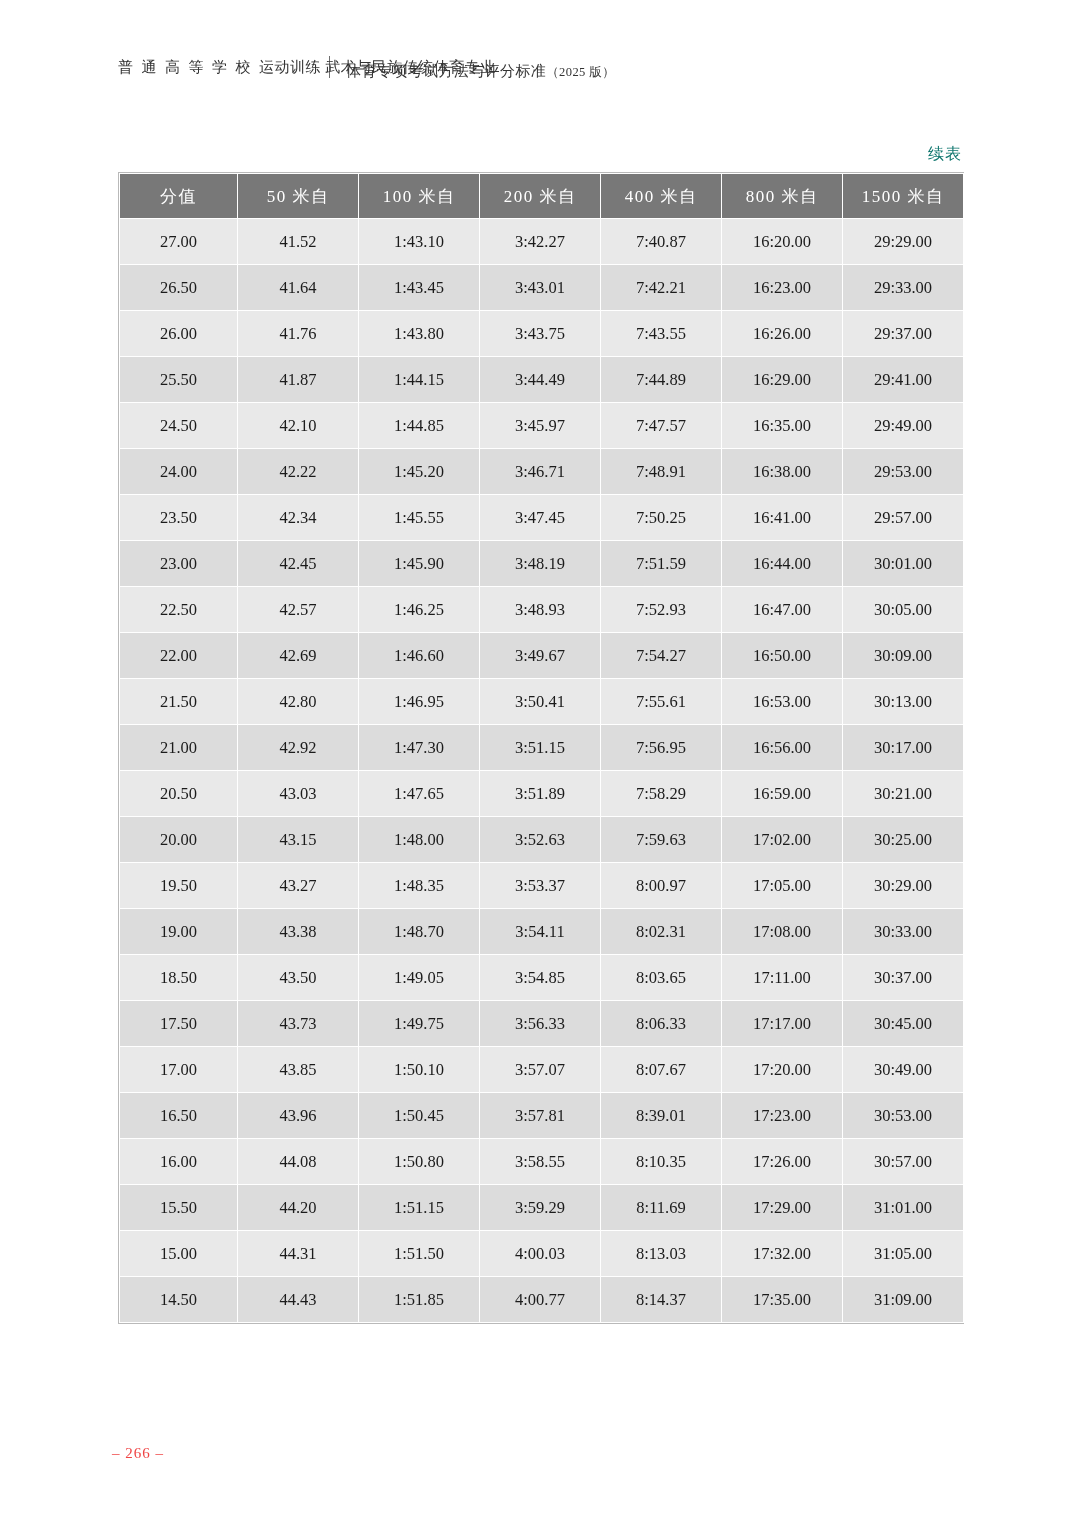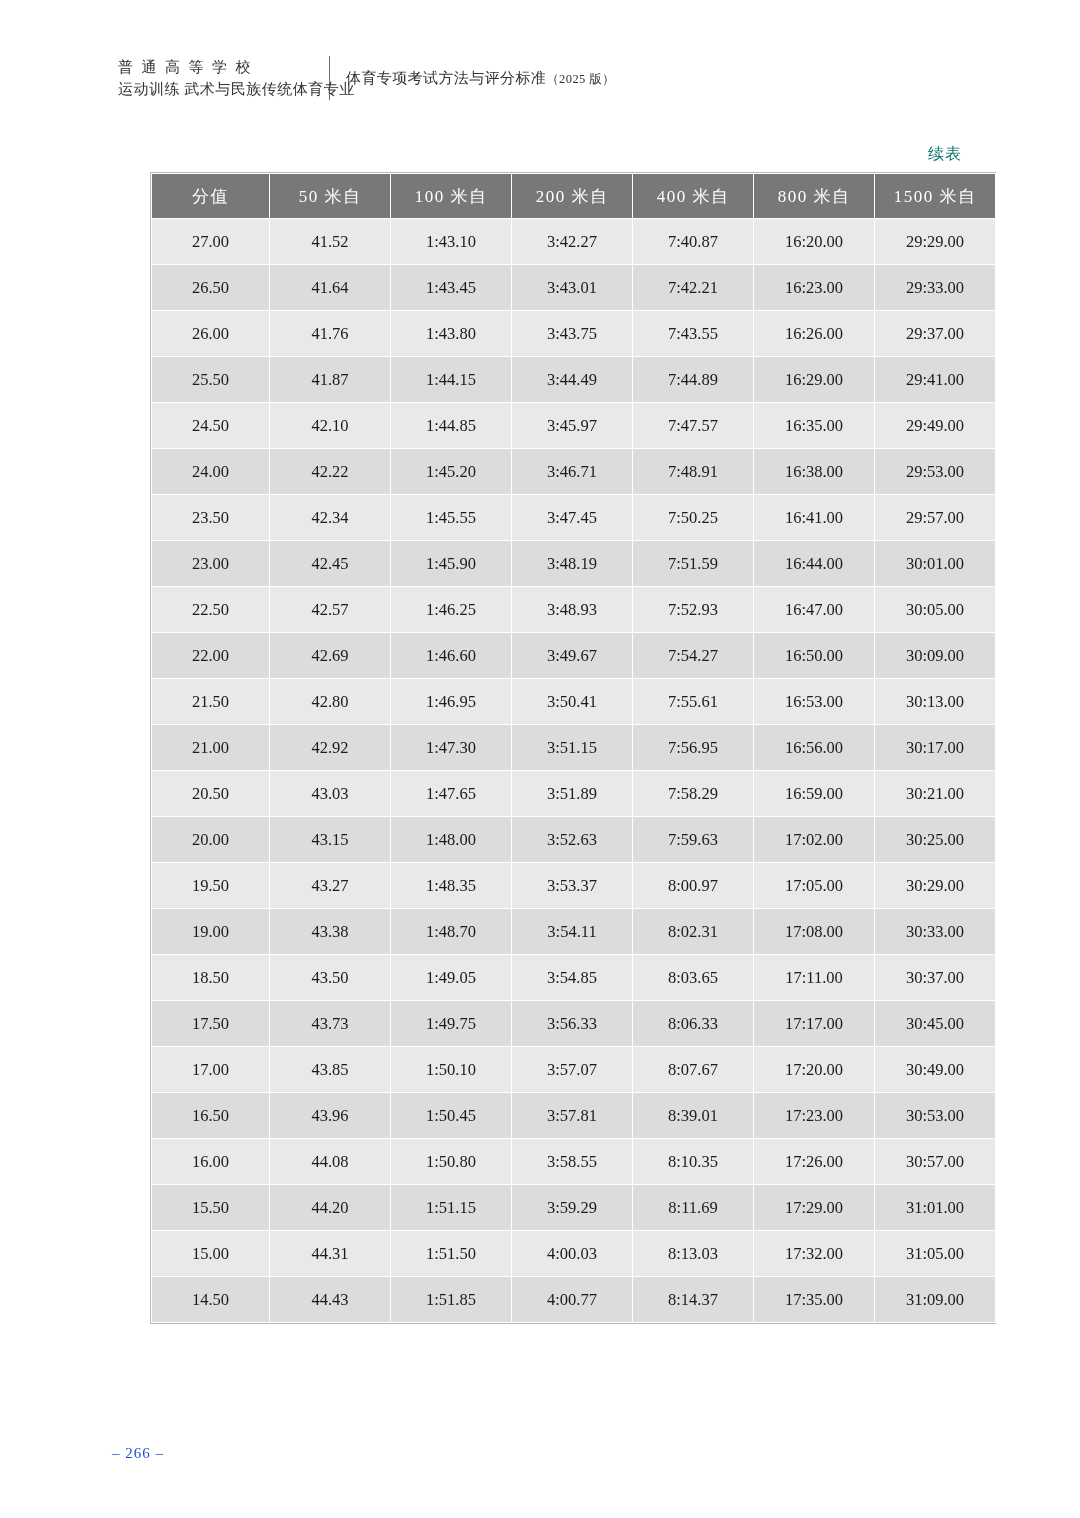--- a/index.html
+++ b/index.html
@@ -25,21 +25,21 @@
   
   .header {
     position: absolute;
     left: 118px;
     top: 56px;
     display: flex;
     align-items: flex-start;
   }
   .header-left {
     display: flex;
-    flex-direction: column;
+    flex-direction: row;
     width: 212px;
     padding-right: 14px;
     border-right: 1.5px solid #6e6e6e;
     box-sizing: border-box;
   }
   .header-line1 {
     font-family: "Liberation Serif", serif;
     font-size: 15px;
     letter-spacing: 8.5px;
     color: #333333;
@@ -76,21 +76,20 @@
     color: #0f766e;
     letter-spacing: 1px;
   }
 
   
   .table-wrap {
     position: absolute;
     left: 118px;
     top: 172px;
     width: 844px;
-    margin-left: 32px;
   }
   table.score-table {
     border-collapse: collapse;
     width: 844px;
     table-layout: fixed;
   }
   table.score-table col.c-score { width: 118px; }
   table.score-table col.c-ev    { width: 121px; }
 
   table.score-table th,
@@ -123,21 +122,21 @@
     width: 844px;
     box-sizing: content-box;
   }
 
   
   .footer {
     position: absolute;
     left: 112px;
     bottom: 56px;
     font-size: 15px;
-    color: #1d4ed8;
+    color: #ef4444;
     letter-spacing: 1px;
   }
 </style>
 </head>
 <body>
 
 <div class="page">
 
   <div class="header">
     <div class="header-left">

